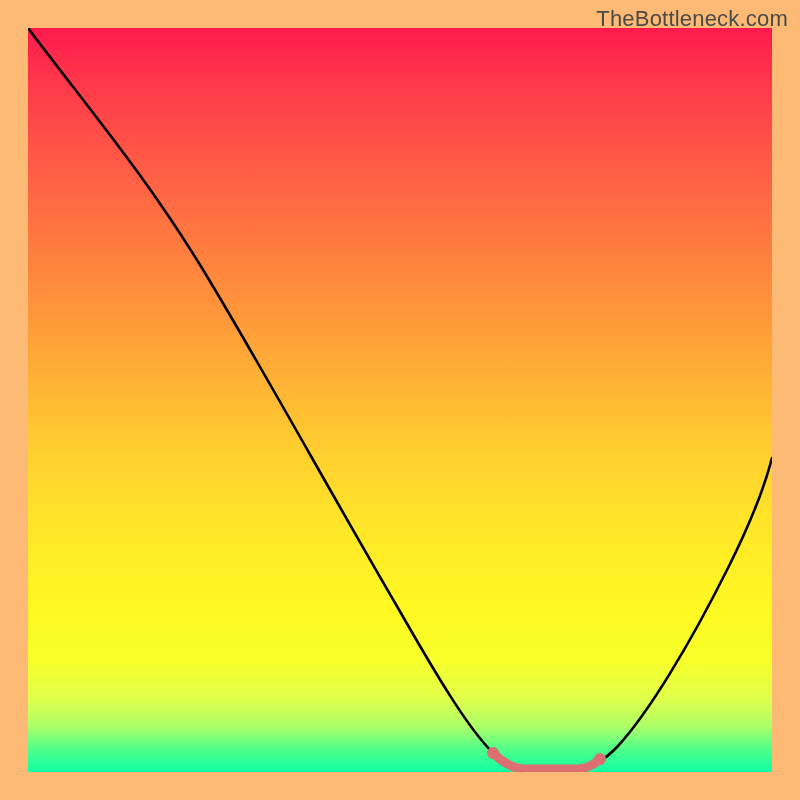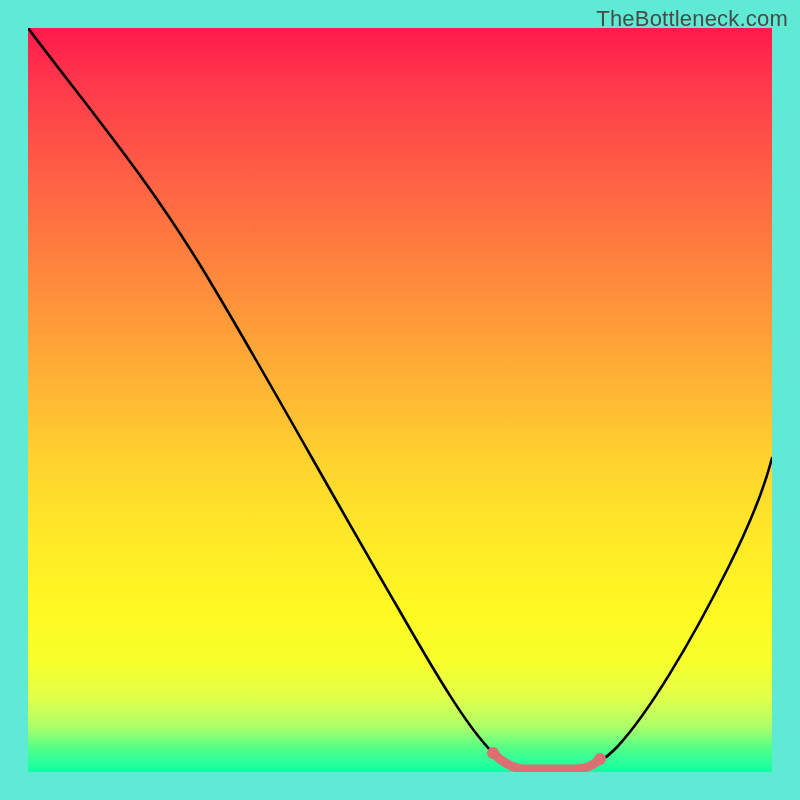--- a/index.html
+++ b/index.html
@@ -10,21 +10,21 @@
     background: #000000;
     overflow: hidden;
     font-family: Arial, Helvetica, sans-serif;
   }
   .frame {
     position: absolute;
     top: 0;
     left: 0;
     width: 800px;
     height: 800px;
-    background: #5eead4;
+    background: #fdba74;
   }
   .plot-area {
     position: absolute;
     
     left: 28px;
     top: 28px;
     width: 744px;
     height: 744px;
     
     background: linear-gradient(to bottom,

